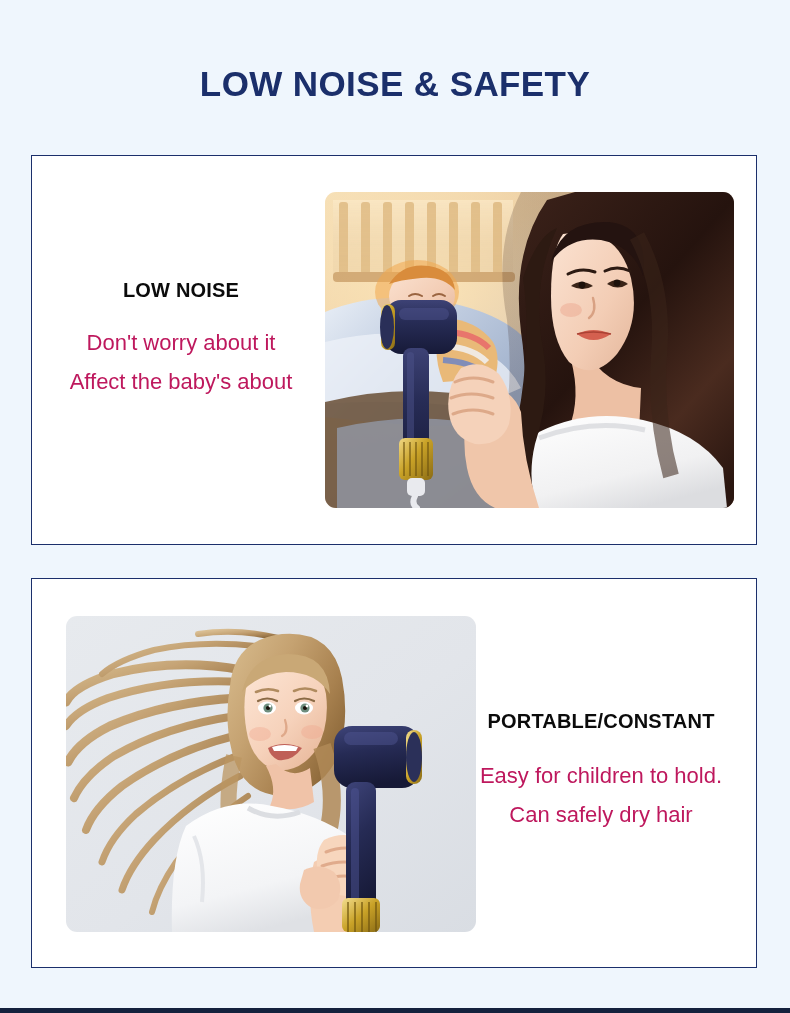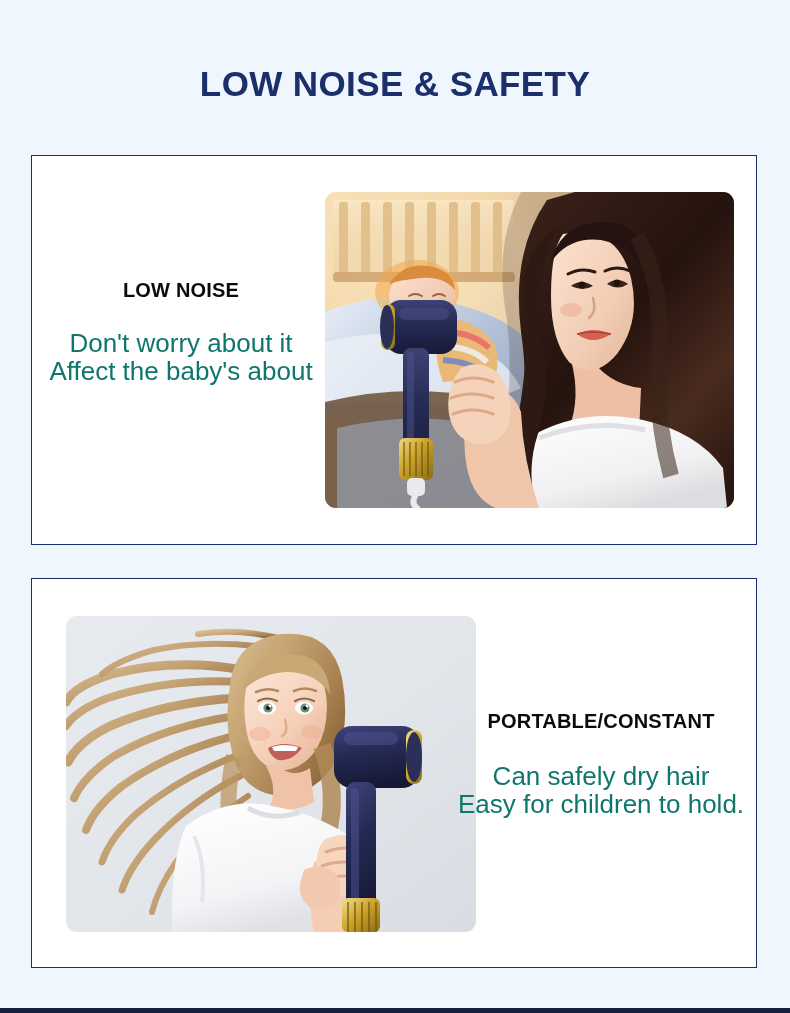--- a/index.html
+++ b/index.html
@@ -55,25 +55,25 @@
   }
   .text-block .headline {
     font-size: 20px;
     font-weight: bold;
     color: #0b0b0b;
     line-height: 33px;
     letter-spacing: 0.2px;
     margin: 0 0 22px 0;
   }
   .text-block .body-line {
-    font-size: 26px;
+    font-size: 22px;
     font-weight: normal;
-    color: #0f766e;
+    color: #be185d;
     line-height: 28px;
-    margin: 0;
+    margin: 11px;
   }
 
   .block-1 {
     left: 14px;
     top: 118px;
     width: 270px;
   }
   .block-2 {
     left: 424px;
     top: 126px;
@@ -405,20 +405,20 @@
             <line x1="310" y1="286" x2="310" y2="316"></line>
           </g>
         </g>
       </svg>
     </div>
 
     <div class="text-block block-2">
       <div class="headline">
         <div>PORTABLE/CONSTANT</div>
       </div>
+      <div class="body-line">Easy for children to hold.</div>
       <div class="body-line">Can safely dry hair</div>
-      <div class="body-line">Easy for children to hold.</div>
     </div>
 
   </div>
 </div>
 
 <div class="bottom-bar"></div>
 
 </body></html>

